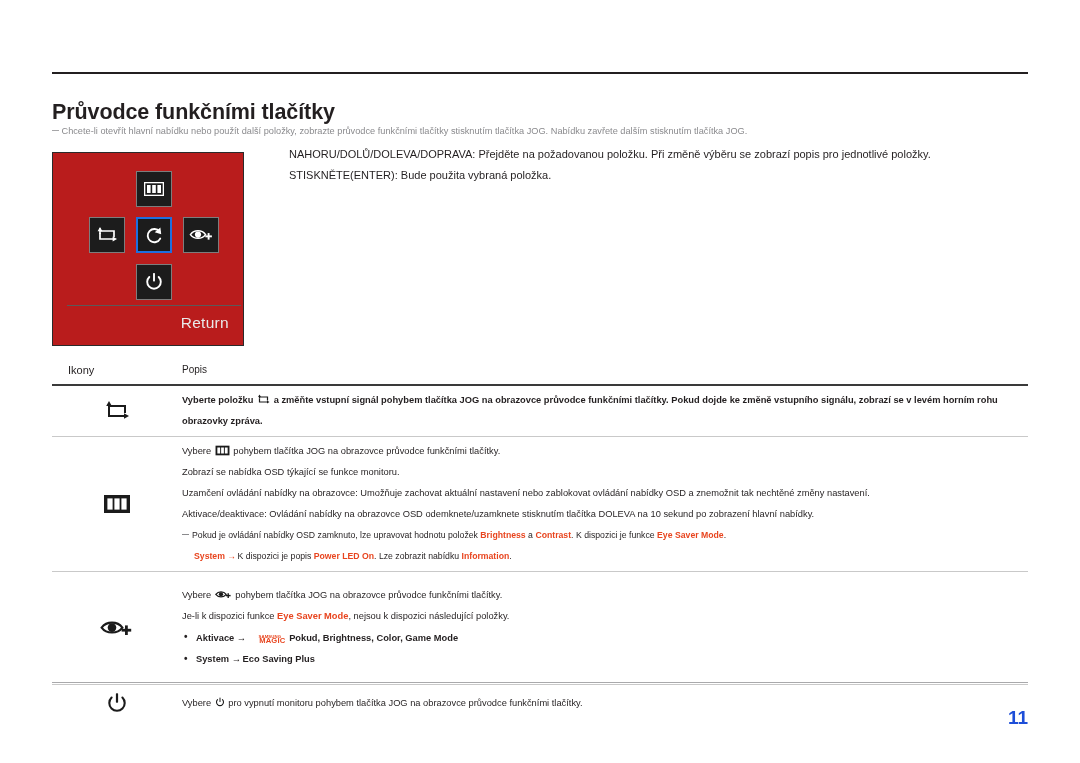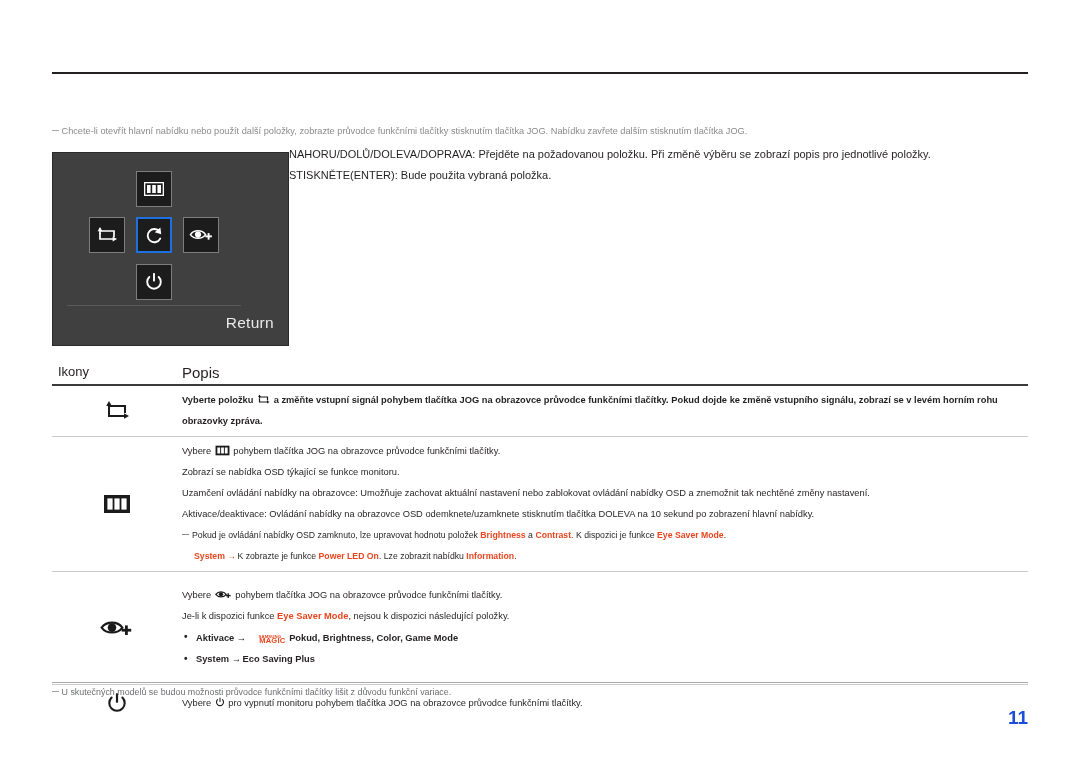--- a/index.html
+++ b/index.html
@@ -55,22 +55,22 @@
     width: 7px;
     border-top: 1.2px solid #a6a6a8;
     vertical-align: 3px;
     margin-right: 2.5px;
   }
 
   
   .osd-panel {
     position: absolute;
     left: 52px; top: 152px;
-    width: 237px; height: 194px;
-    background: #404040;
+    width: 192px; height: 194px;
+    background: #b91c1c;
     border: 1px solid #2a2a2a;
   }
   .osd-cross {
     position: absolute;
     left: 0; top: 6px;
     width: 202px; height: 130px;
   }
   .osd-key {
     position: absolute;
     width: 36px; height: 36px;
@@ -117,26 +117,26 @@
   .tbl {
     position: absolute;
     left: 52px; top: 364px;
     width: 976px;
   }
   .tbl-head {
     position: relative;
     height: 20px;
   }
   .tbl-head .h-icons {
-    position: absolute; left: 6px; top: 0;
-    font-size: 13px; color: #231f20;
+    position: absolute; left: 16px; top: 0;
+    font-size: 11px; color: #231f20;
   }
   .tbl-head .h-desc {
     position: absolute; left: 130px; top: 0;
-    font-size: 15px; color: #231f20;
+    font-size: 10px; color: #231f20;
   }
   .rule-dark {
     width: 100%; height: 1.6px;
     background: #3a3a3a;
   }
   .rule-light {
     width: 100%; height: 1px;
     background: #c9c9c9;
   }
 
@@ -255,20 +255,21 @@
   }
   svg { display: block; }
 </style>
 </head>
 <body>
 
 <div class="page">
 
   <div class="top-rule"></div>
 
+  <h1 class="page-title">Průvodce funkčními tlačítky</h1>
 
   <div class="intro-note">
     <span class="note-dash"></span><span>Chcete-li otevřít hlavní nabídku nebo použít další položky, zobrazte průvodce funkčními tlačítky stisknutím tlačítka JOG. Nabídku zavřete dalším stisknutím tlačítka JOG.</span>
   </div>
 
   <div class="osd-panel">
     <div class="osd-cross">
 
       <div class="osd-key up">
         <span>
@@ -380,21 +381,21 @@
         <p>Vybere <span class="inl"><svg width="15" height="11" viewBox="0 0 28 20">
                 <rect x="1" y="1" width="26" height="18" fill="#1b1b1b"></rect>
                 <rect x="4.4" y="4.4" width="5.2" height="11.2" fill="#ffffff"></rect>
                 <rect x="11.4" y="4.4" width="5.2" height="11.2" fill="#ffffff"></rect>
                 <rect x="18.4" y="4.4" width="5.2" height="11.2" fill="#ffffff"></rect>
               </svg></span> pohybem tlačítka JOG na obrazovce průvodce funkčními tlačítky.</p>
         <p>Zobrazí se nabídka OSD týkající se funkce monitoru.</p>
         <p>Uzamčení ovládání nabídky na obrazovce: Umožňuje zachovat aktuální nastavení nebo zablokovat ovládání nabídky OSD a znemožnit tak nechtěné změny nastavení.</p>
         <p>Aktivace/deaktivace: Ovládání nabídky na obrazovce OSD odemknete/uzamknete stisknutím tlačítka DOLEVA na 10 sekund po zobrazení hlavní nabídky.</p>
         <p class="subnote"><span class="sub-dash"></span><span>Pokud je ovládání nabídky OSD zamknuto, lze upravovat hodnotu položek </span><span class="hl">Brightness</span><span> a </span><span class="hl">Contrast</span><span>. K dispozici je funkce </span><span class="hl">Eye Saver Mode</span><span>.</span></p>
-        <p class="subnote sub-indent"><span class="hl">System</span>&nbsp;<span class="hl arrow">→</span><span> K zobrazte je funkce </span><span class="hl">Power LED On</span><span>. Lze zobrazit nabídku </span><span class="hl">Information</span><span>.</span></p>
+        <p class="subnote sub-indent"><span class="hl">System</span>&nbsp;<span class="hl arrow">→</span><span> K dispozici je popis </span><span class="hl">Power LED On</span><span>. Lze zobrazit nabídku </span><span class="hl">Information</span><span>.</span></p>
       </div>
     </div>
     <div class="rule-light"></div>
 
     <div class="tbl-row r3">
       <div class="cell-icon">
         <span>
           <svg width="34" height="22" viewBox="0 0 34 22">
             <path d="M1.6 10.6 C6.5 4 17.5 4 22.4 10.6 C17.5 17.2 6.5 17.2 1.6 10.6 Z" fill="none" stroke="#1b1b1b" stroke-width="2.1"></path>
             <circle cx="12" cy="10.6" r="4.3" fill="#1b1b1b"></circle>
@@ -430,18 +431,15 @@
         <p><span>Vybere </span><span class="inl"><svg width="10" height="11" viewBox="0 0 22 24">
                 <path d="M5.6 5.6 A7.7 7.7 0 1 0 16.4 5.6" fill="none" stroke="#1b1b1b" stroke-width="2.4" stroke-linecap="round"></path>
                 <rect x="9.9" y="1.2" width="2.2" height="9.6" fill="#1b1b1b" rx="0.7"></rect>
               </svg></span><span> pro vypnutí monitoru pohybem tlačítka JOG na obrazovce průvodce funkčními tlačítky.</span></p>
       </div>
     </div>
 
   </div>
 
   <div class="footer-rule"></div>
-  <div class="footer-note">
-    <span class="note-dash"></span><span>U skutečných modelů se budou možnosti průvodce funkčními tlačítky lišit z důvodu funkční variace.</span>
-  </div>
   <div class="page-num">11</div>
 
 </div>
 
 </body></html>

